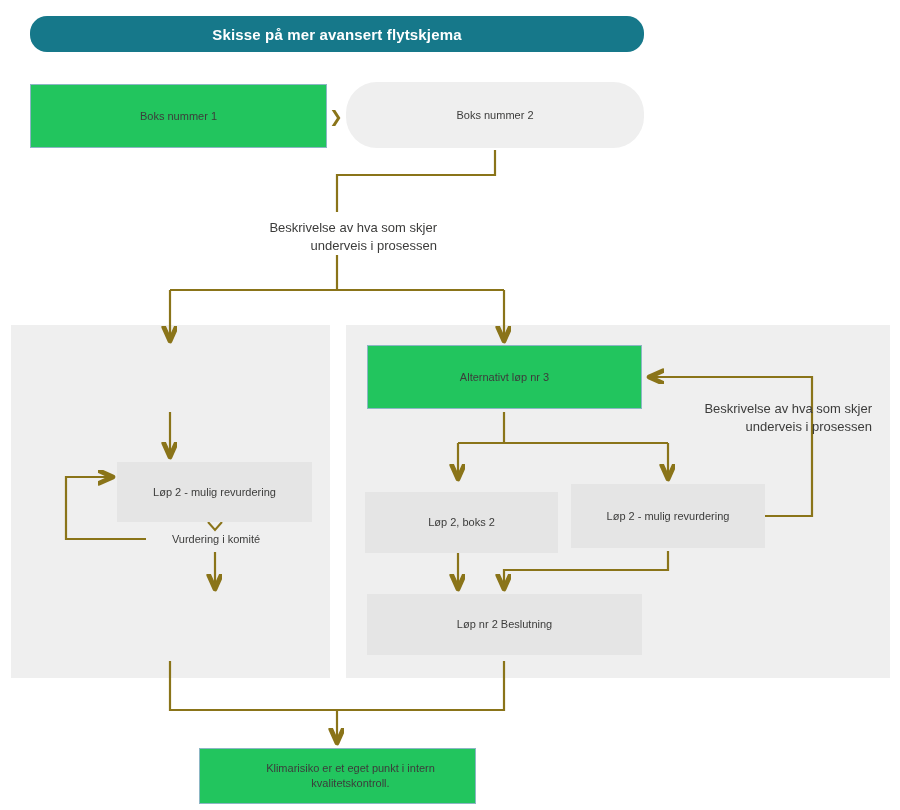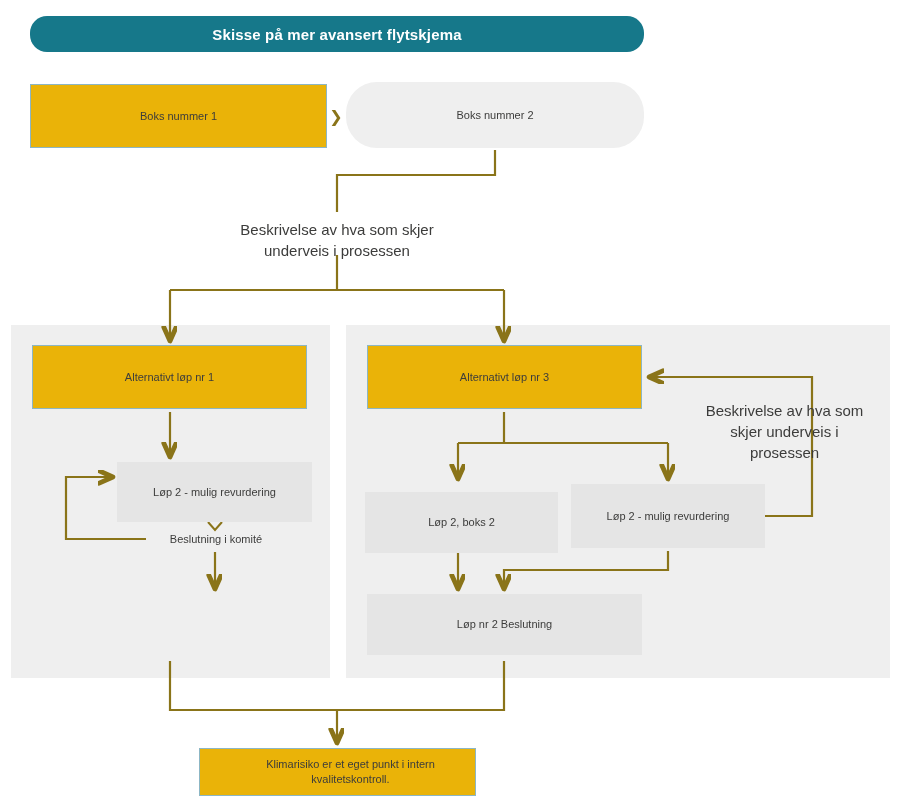--- a/index.html
+++ b/index.html
@@ -23,44 +23,44 @@
     font-size:15px;font-weight:bold;letter-spacing:.15px;border-radius:17px;
   }
 
   
   .box{
     position:absolute;box-sizing:border-box;
     display:flex;align-items:center;justify-content:center;
     text-align:center;font-size:11px;line-height:1.35;
     padding:4px 10px;
   }
-  .box.white-bordered{background:#eab308;border:1px solid #8cb6c4;}
+  .box.white-bordered{background:#22c55e;border:1px solid #8cb6c4;}
   .box.grey{background:#efefef;border:none;}
   .box.plain-white{background:#e5e5e5;border:none;}
   .box.bare{background:transparent;border:none;}
 
   #box-1{left:30px;top:84px;width:297px;height:64px;}
   #box-2{left:346px;top:82px;width:298px;height:66px;border-radius:31px;}
 
   #box-alt1{left:32px;top:345px;width:275px;height:64px;}
   #box-alt2{left:367px;top:345px;width:275px;height:64px;}
 
   #box-loop1-rev{left:117px;top:462px;width:195px;height:60px;}
   #box-vurdering{left:150px;top:529px;width:132px;height:20px;font-size:11px;}
   #box-loop1-beslutning{left:32px;top:594px;width:275px;height:64px;}
 
   #box-loop2-boks2{left:365px;top:492px;width:193px;height:61px;}
   #box-loop2-rev{left:571px;top:484px;width:194px;height:64px;}
   #box-loop2-beslutning{left:367px;top:594px;width:275px;height:61px;}
 
-  #box-final{left:199px;top:748px;width:277px;height:48px;padding-left:36px;}
+  #box-final{left:199px;top:748px;width:277px;height:56px;padding-left:36px;}
 
   
   .caption{
-    position:absolute;text-align:center;font-size:15px;line-height:1.4;
+    position:absolute;text-align:right;font-size:13px;line-height:1.4;
     color:#3c3c3b;
   }
   #caption-mid{left:237px;top:219px;width:200px;}
   #caption-right{left:697px;top:400px;width:175px;}
 
   
   #chevron-1-2{
     position:absolute;left:329px;top:108px;width:14px;height:18px;
     color:#8a7419;font-size:16px;font-weight:bold;line-height:18px;
     text-align:center;
@@ -119,23 +119,22 @@
   </svg>
 
   <div id="title-banner">Skisse på mer avansert flytskjema</div>
 
   <div class="box white-bordered" id="box-1">Boks nummer 1</div>
   <div id="chevron-1-2">❯</div>
   <div class="box grey" id="box-2">Boks nummer 2</div>
 
   <div class="caption" id="caption-mid">Beskrivelse av hva som skjer underveis i prosessen</div>
 
-  <div class="box white-bordered" id="box-alt1">Alternativt løp nr 1</div>
   <div class="box plain-white" id="box-loop1-rev">Løp 2 - mulig revurdering</div>
-  <div class="box bare" id="box-vurdering">Beslutning i komité</div>
+  <div class="box bare" id="box-vurdering">Vurdering i komité</div>
 
   <div class="box white-bordered" id="box-alt2">Alternativt løp nr 3</div>
   <div class="box plain-white" id="box-loop2-boks2">Løp 2, boks 2</div>
   <div class="box plain-white" id="box-loop2-rev">Løp 2 - mulig revurdering</div>
   <div class="box plain-white" id="box-loop2-beslutning">Løp nr 2 Beslutning</div>
 
   <div class="caption" id="caption-right">Beskrivelse av hva som skjer underveis i prosessen</div>
 
   <div class="box white-bordered" id="box-final">Klimarisiko er et eget punkt i intern kvalitetskontroll.</div>
 

